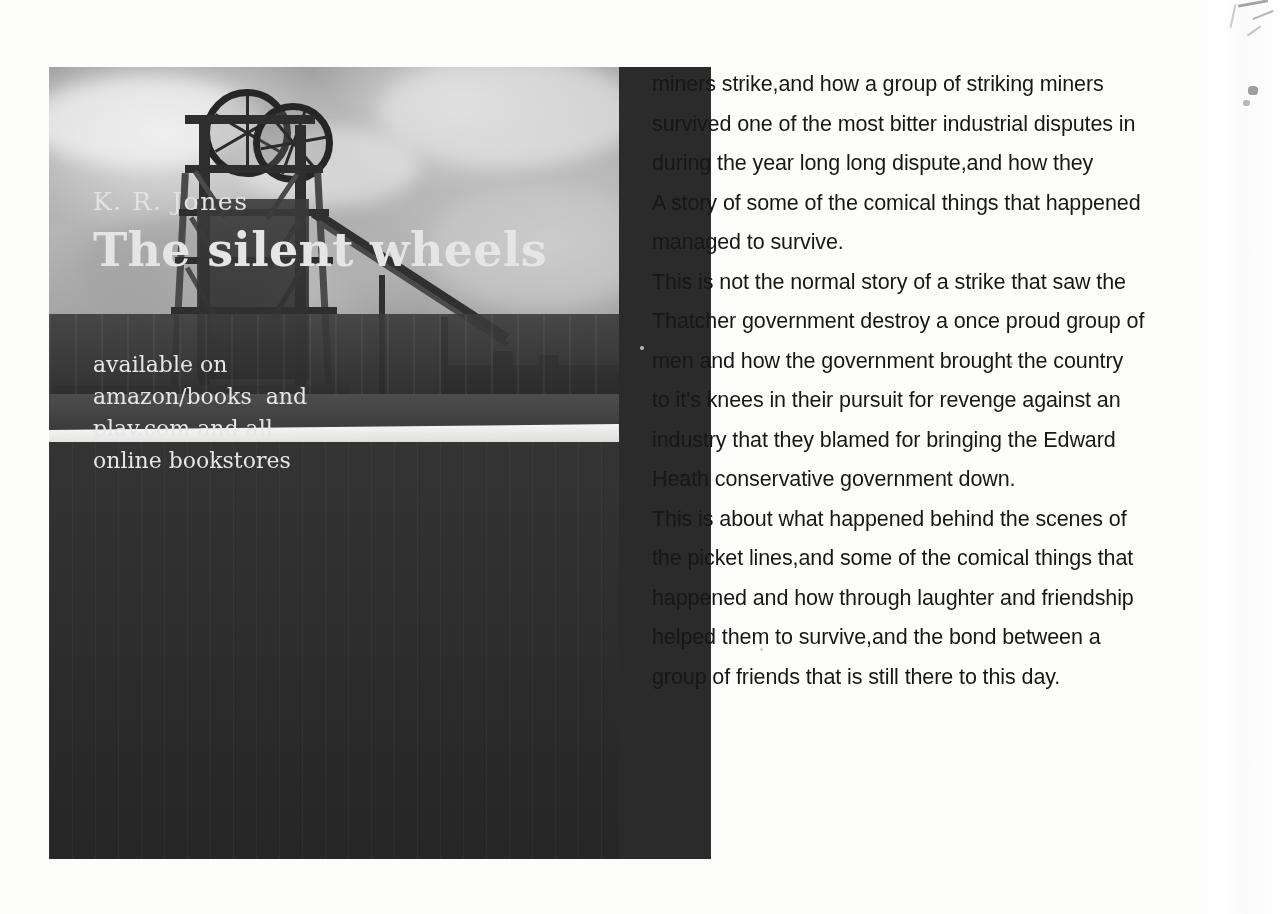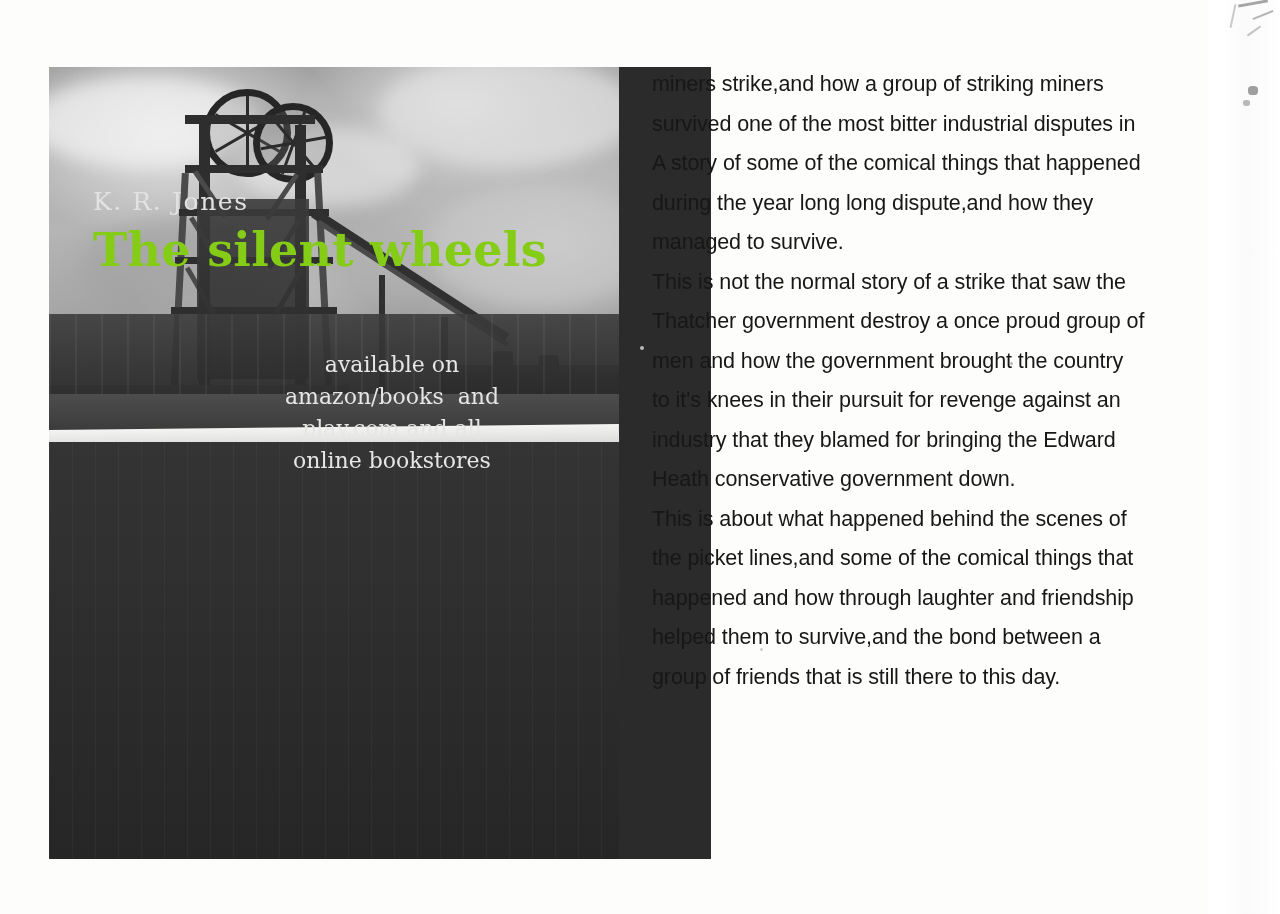--- a/index.html
+++ b/index.html
@@ -157,42 +157,42 @@
   .cover-text { position: absolute; left: 44px; right: 20px; }
   .author {
     top: 120px;
     color: #e2e2e2;
     font-size: 25px;
     letter-spacing: 1.6px;
     font-family: "DejaVu Serif", serif;
   }
   .booktitle {
     top: 156px;
-    color: #84cc16;
+    color: #e5e5e5;
     font-size: 46px;
     font-weight: bold;
     letter-spacing: .3px;
     font-family: "DejaVu Serif", serif;
   }
   .subtitle {
     top: 228px;
     color: #cfcfcf;
     font-size: 25px;
     font-weight: bold;
     letter-spacing: .2px;
     font-family: "DejaVu Serif", serif;
   }
   .availability {
     top: 282px;
     color: #e6e6e6;
     font-size: 22px;
     line-height: 32px;
     font-family: "DejaVu Serif", serif;
   }
-  .availability div { white-space: pre; text-align: center; }
+  .availability div { white-space: pre; }
 
   
   #blurb {
     position: absolute;
     left: 652px;
     top: 66px;
     width: 566px;
   }
   #blurb p {
     margin: 0 0 2px 0;
@@ -297,22 +297,22 @@
       <div>available on</div>
       <div>amazon/books  and</div>
       <div>play.com and all</div>
       <div>online bookstores</div>
     </div>
   </div>
 
   <div id="blurb">
     <p>miners strike,and how a group of striking miners</p>
     <p>survived one of the most bitter industrial disputes in</p>
+    <p>during the year long long dispute,and how they</p>
     <p>A story of some of the comical things that happened</p>
-    <p>during the year long long dispute,and how they</p>
     <p>managed to survive.</p>
     <p>This is not the normal story of a strike that saw the</p>
     <p>Thatcher government destroy a once proud group of</p>
     <p>men and how the government brought the country</p>
     <p>to it's knees in their pursuit for revenge against an</p>
     <p>industry that they blamed for bringing the Edward</p>
     <p>Heath conservative government down.</p>
     <p>This is about what happened behind the scenes of</p>
     <p>the picket lines,and some of the comical things that</p>
     <p>happened and how through laughter and friendship</p>

